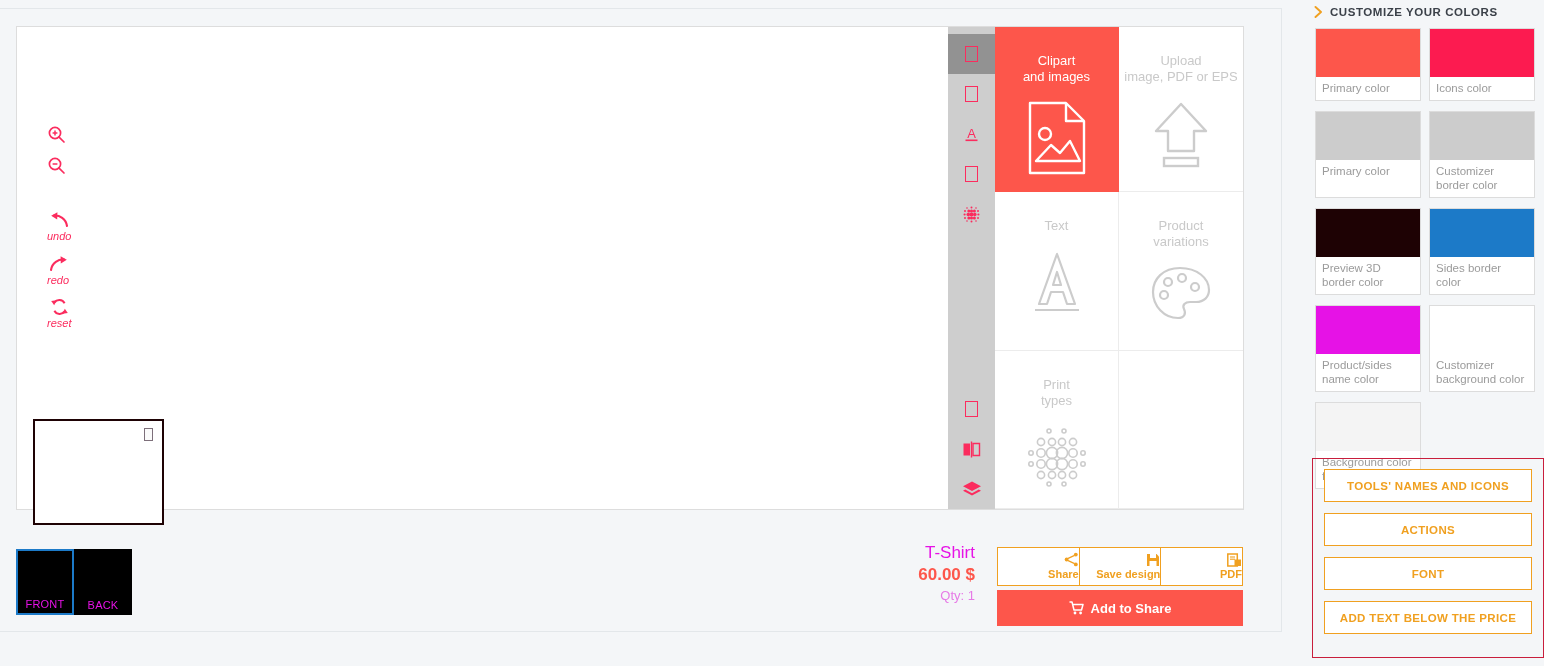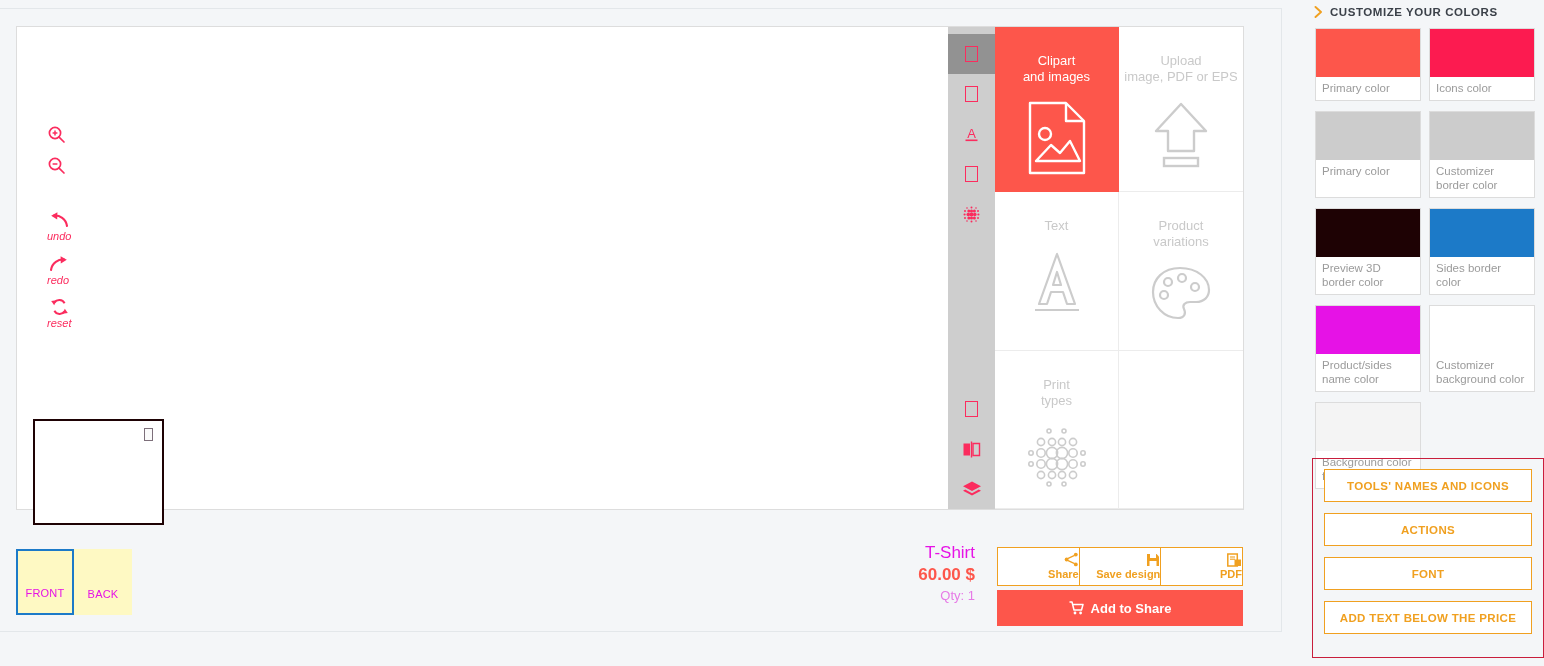--- a/index.html
+++ b/index.html
@@ -93,23 +93,23 @@
   .tool-cell.on { background: #fd564b; color: #ffffff; border-color: #fd564b; }
   .tool-cell .t-label {
     font-size: 13px; line-height: 16px; text-align: center;
   }
   .tool-cell .t-icon { margin-top: 16px; }
   .tool-cell.blank { cursor: default; }
 
   
   #thumbs { position: absolute; left: 16px; top: 540px; display: flex; }
   .thumb {
-    width: 58px; height: 66px; background: #fef9c3;
+    width: 58px; height: 66px; background: #000000;
     display: flex; align-items: flex-end; justify-content: center;
-    padding-bottom: 14px; cursor: pointer; border: 1px solid transparent;
+    padding-bottom: 3px; cursor: pointer; border: 1px solid transparent;
   }
   .thumb.sel { border: 2px solid #1c7ac8; }
   .thumb .tname { font-size: 11px; color: #e612e6; letter-spacing: .2px; }
 
   
   #pricebox {
     position: absolute; right: 306px; top: 533px;
     text-align: right; width: 160px;
   }
   #pricebox .pname { font-size: 17px; color: #e612e6; line-height: 22px; }

